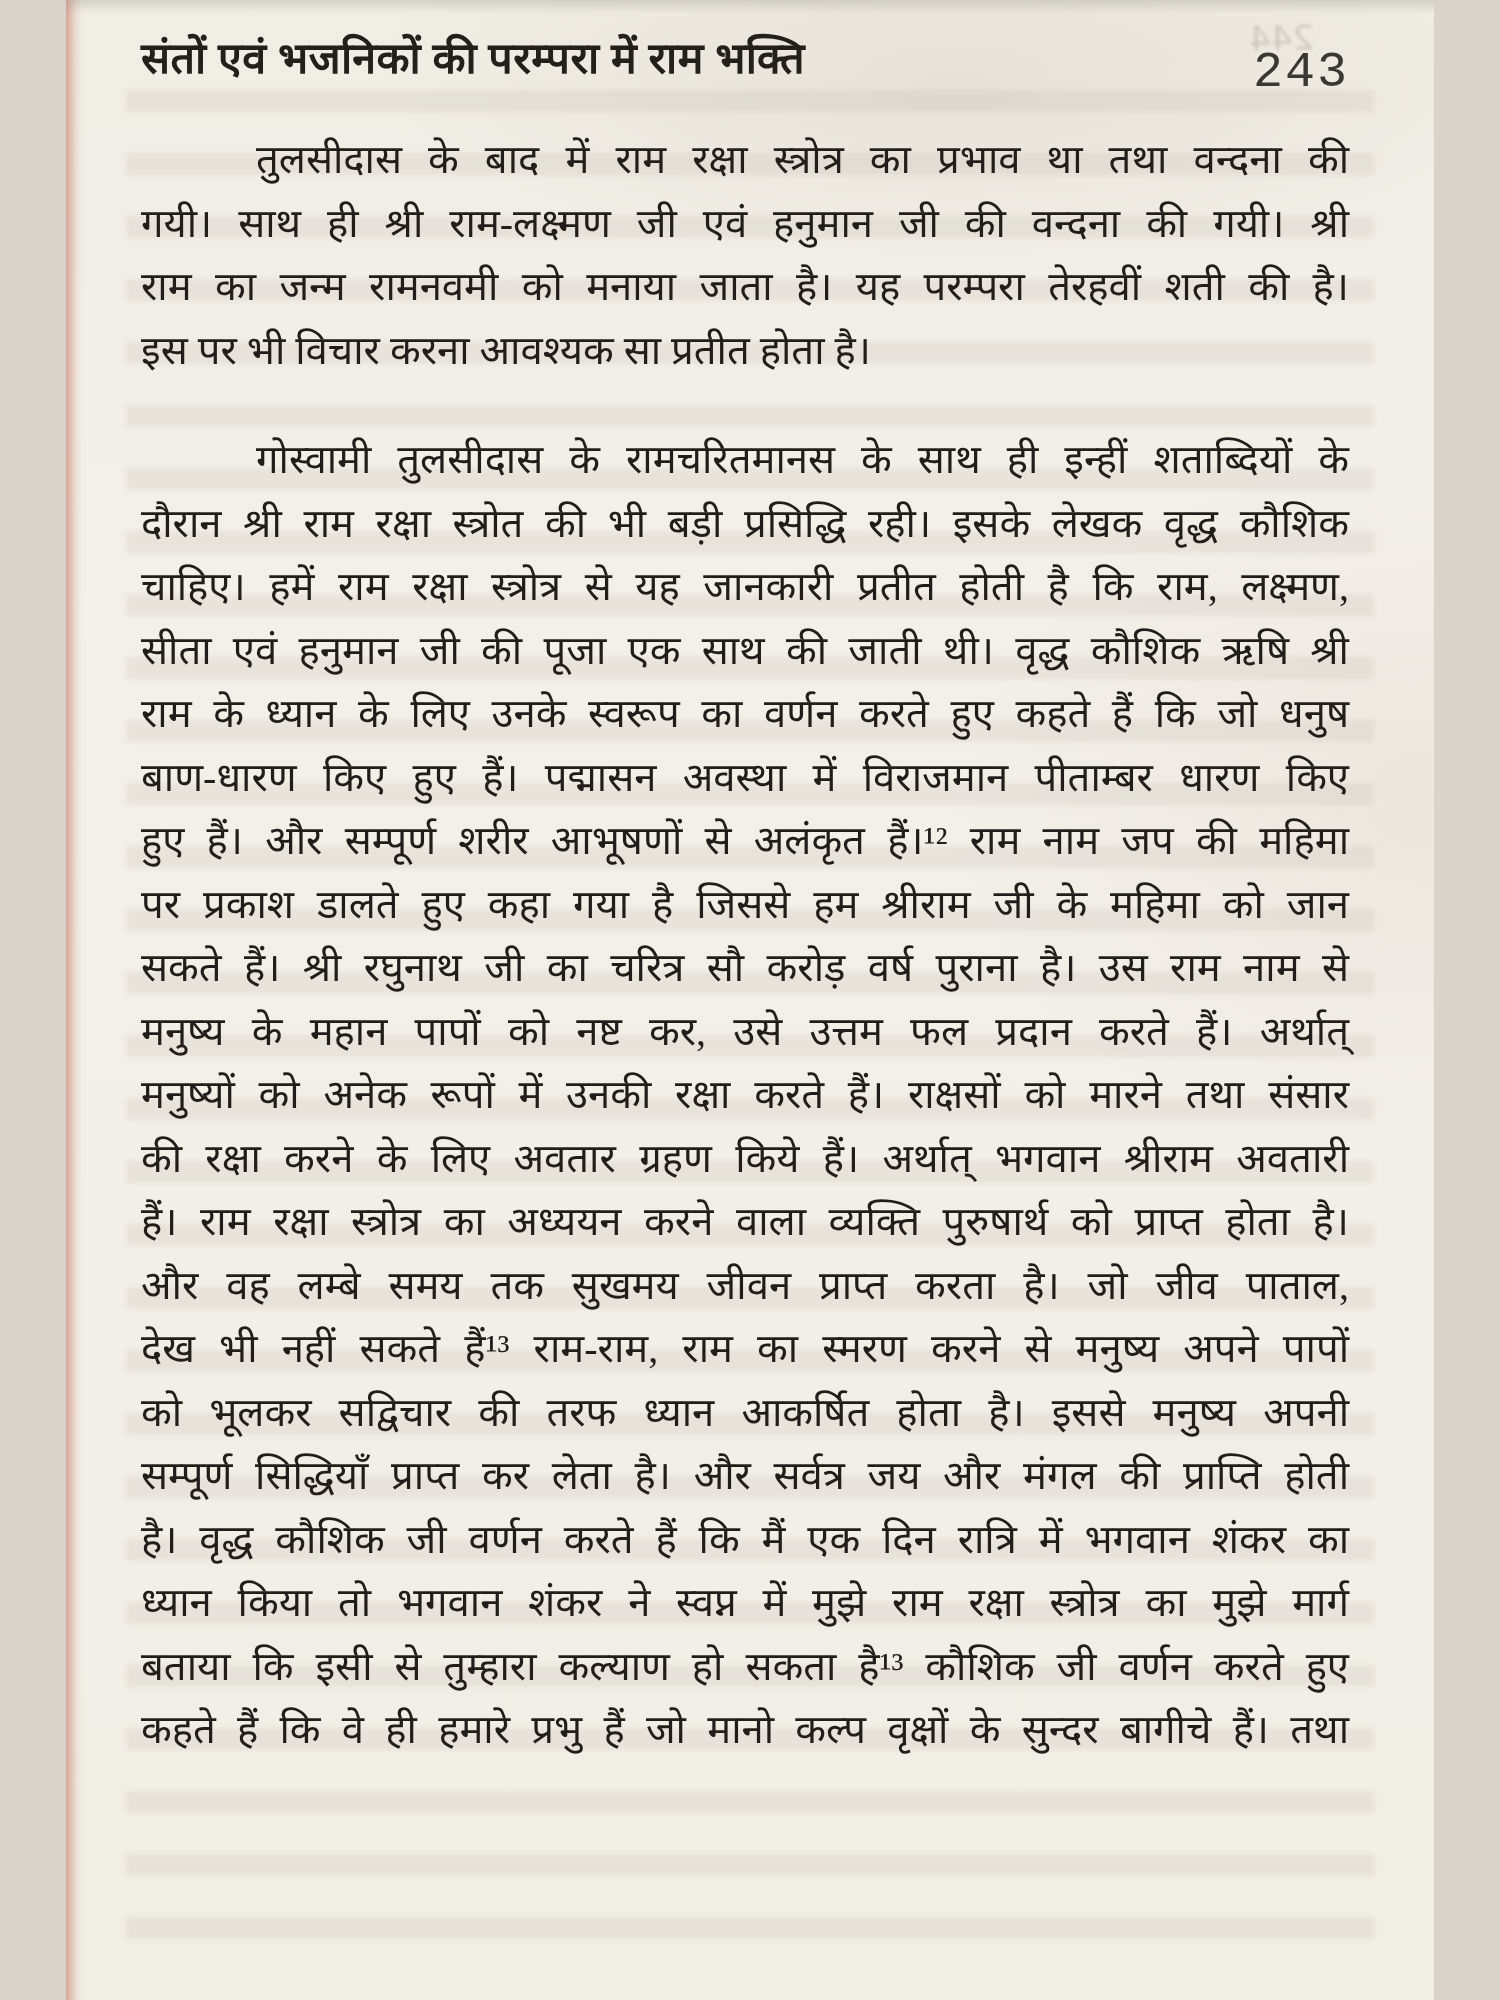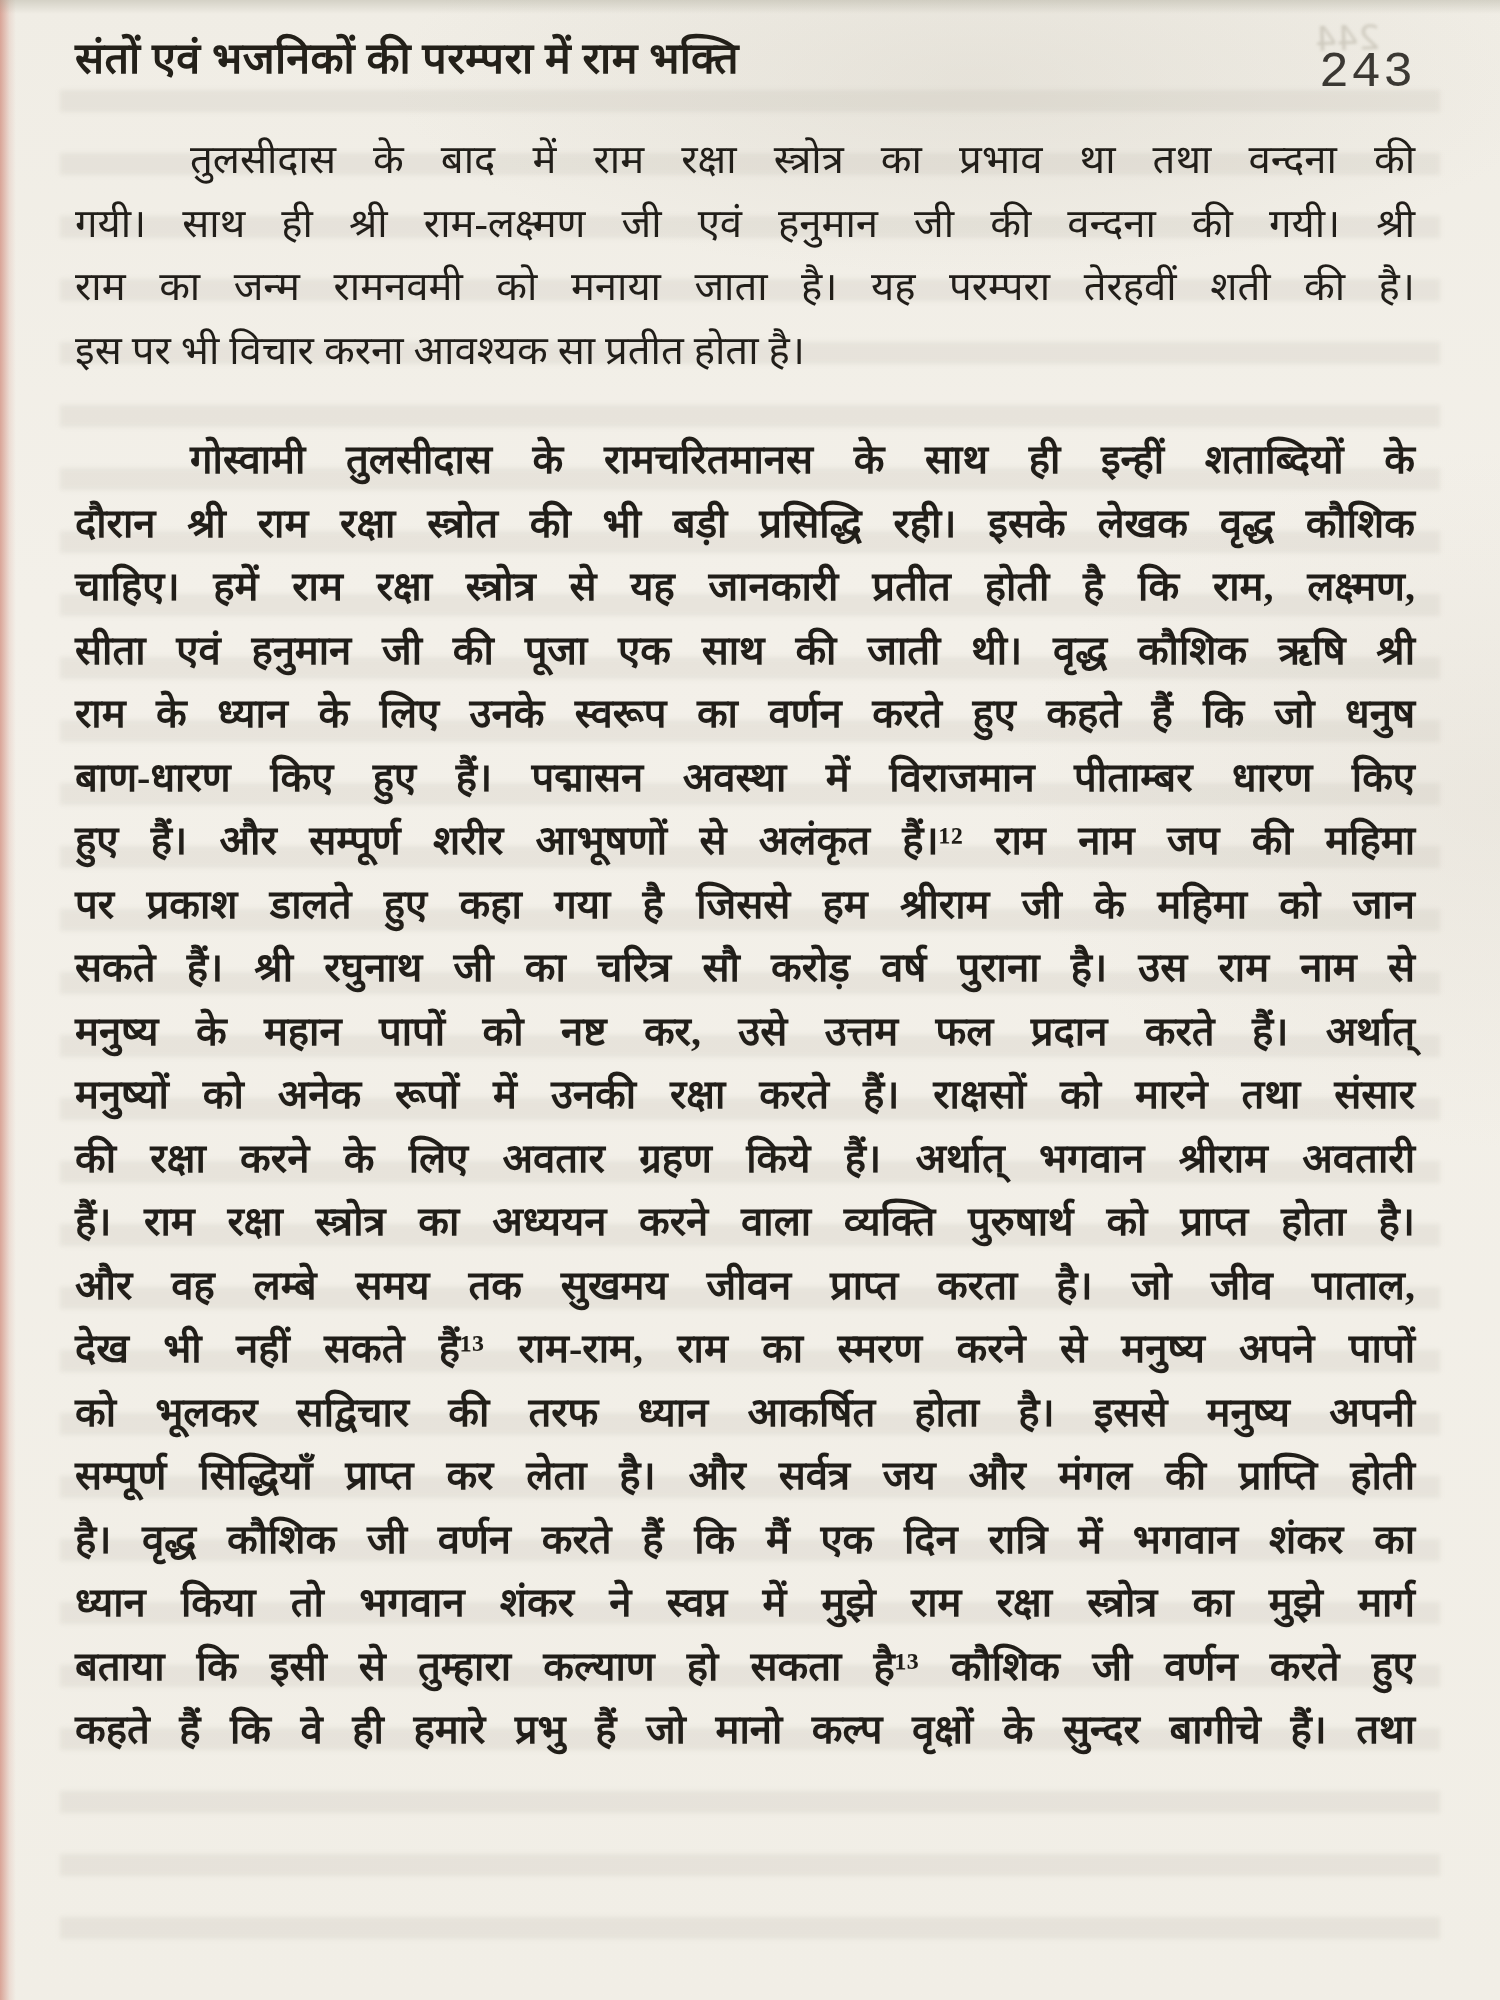--- a/index.html
+++ b/index.html
@@ -2,21 +2,21 @@
 <html><head>
 <meta charset="utf-8">
 <style>
   html, body {
     margin: 0;
     padding: 0;
     background: #d8d4cb;
   }
   .page {
     position: relative;
-    width: 1500px;
+    width: 1368px;
     height: 2000px;
     margin: 0 auto;
     overflow: hidden;
     color: #221f1b;
     background:
       radial-gradient(900px 300px at 65% 4%, rgba(205,200,188,0.30), transparent 65%),
       radial-gradient(700px 500px at 100% 40%, rgba(212,206,194,0.25), transparent 70%),
       linear-gradient(180deg, #f0ede5 0%, #f3f0e9 30%, #f1eee6 100%);
     font-family: "Liberation Serif", "DejaVu Serif", serif;
   }
@@ -87,21 +87,21 @@
     filter: blur(1.5px);
     pointer-events: none;
   }
   main {
     position: absolute;
     left: 75px;
     right: 85px;
     top: 128px;
   }
   .para { margin: 0; }
-  .para + .para { margin-top: 46px; font-weight: bold; }
+  .para + .para { margin-top: 46px; }
   .line {
     font-size: 40px;
     line-height: 63.5px;
     height: 63.5px;
     text-align: justify;
     text-align-last: justify;
     color: #211e19;
     white-space: nowrap;
   }
   .line.first { padding-left: 115px; }

